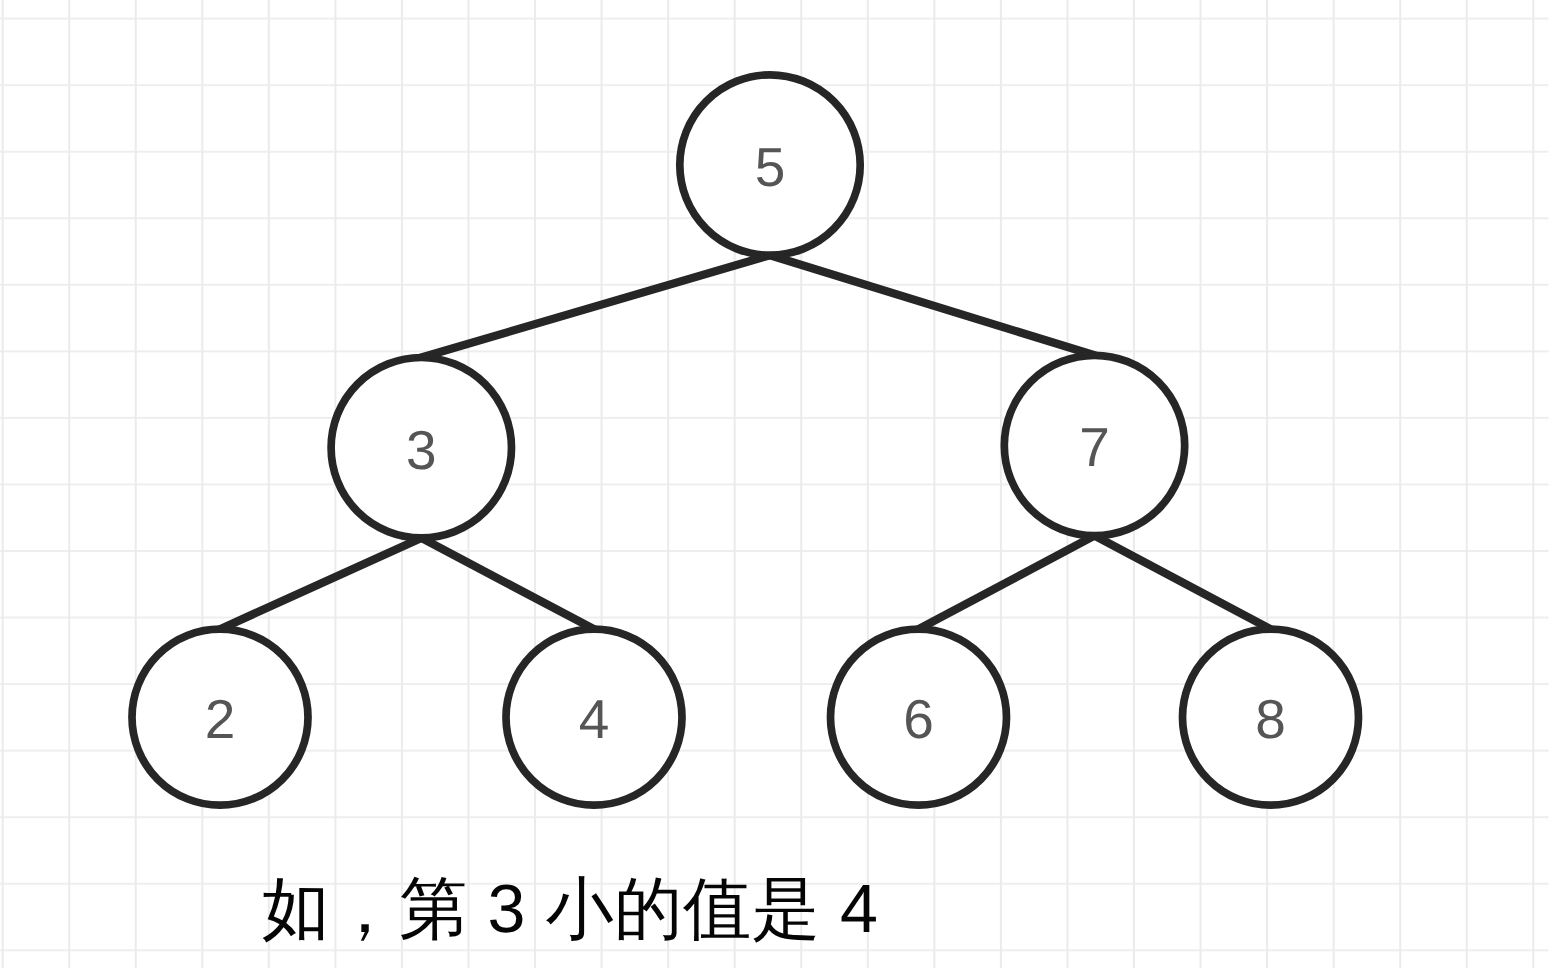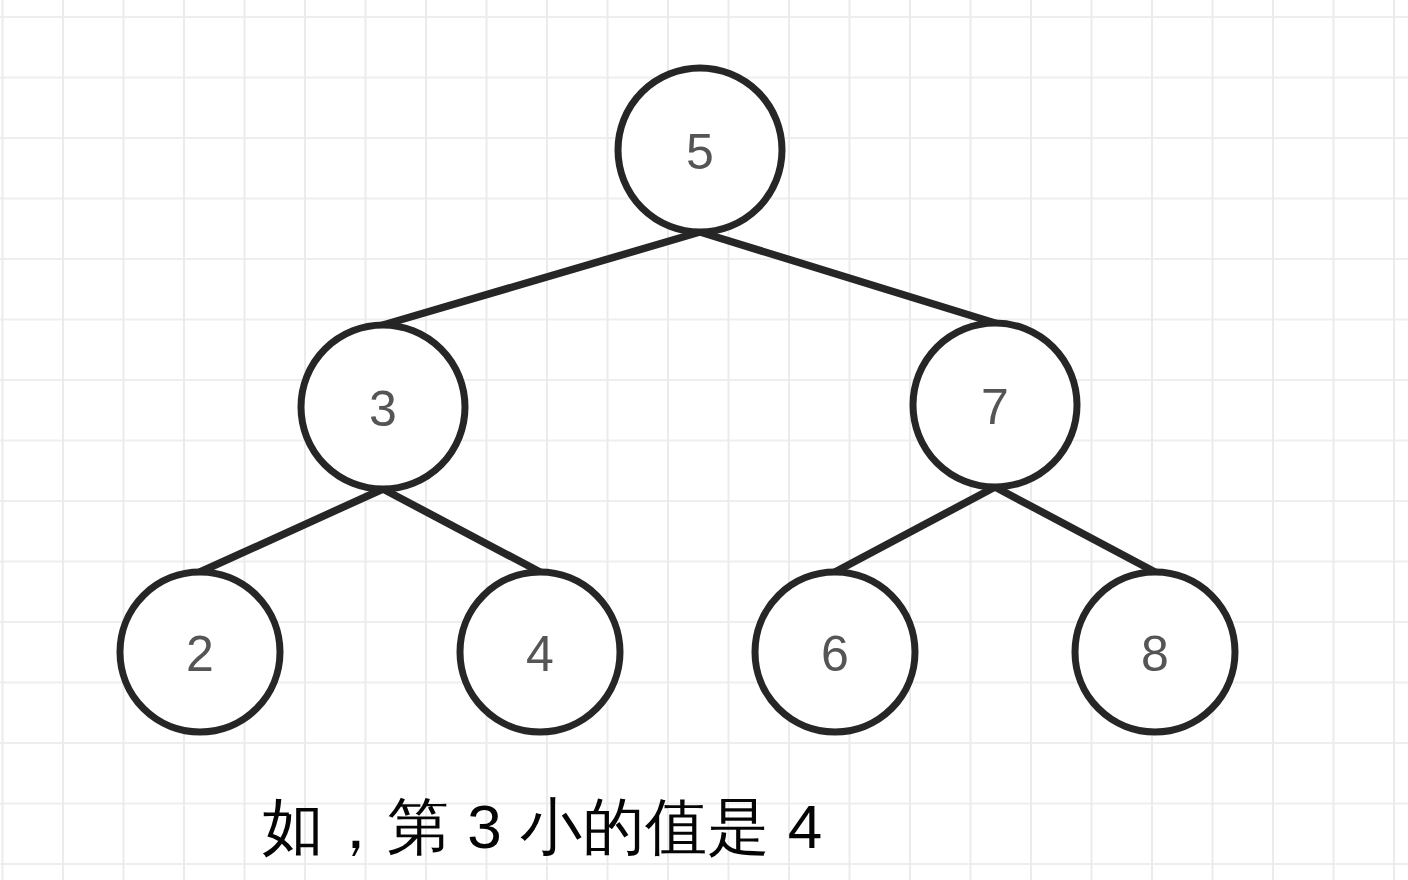--- a/index.html
+++ b/index.html
@@ -52,21 +52,21 @@
   .node-label {
     fill: #555555;
     font-family: "Liberation Sans", "DejaVu Sans", sans-serif;
     font-size: 50px;
     font-weight: 400;
     text-anchor: middle;
     dominant-baseline: central;
   }
   #caption {
     position: absolute;
-    left: 262px;
+    left: 238px;
     top: 788px;
     color: #050505;
     font-size: 62px;
     line-height: 1.25;
     letter-spacing: 0.5px;
     white-space: nowrap;
     font-family: "Liberation Sans", "DejaVu Sans", sans-serif;
   }
 </style>
 </head>

